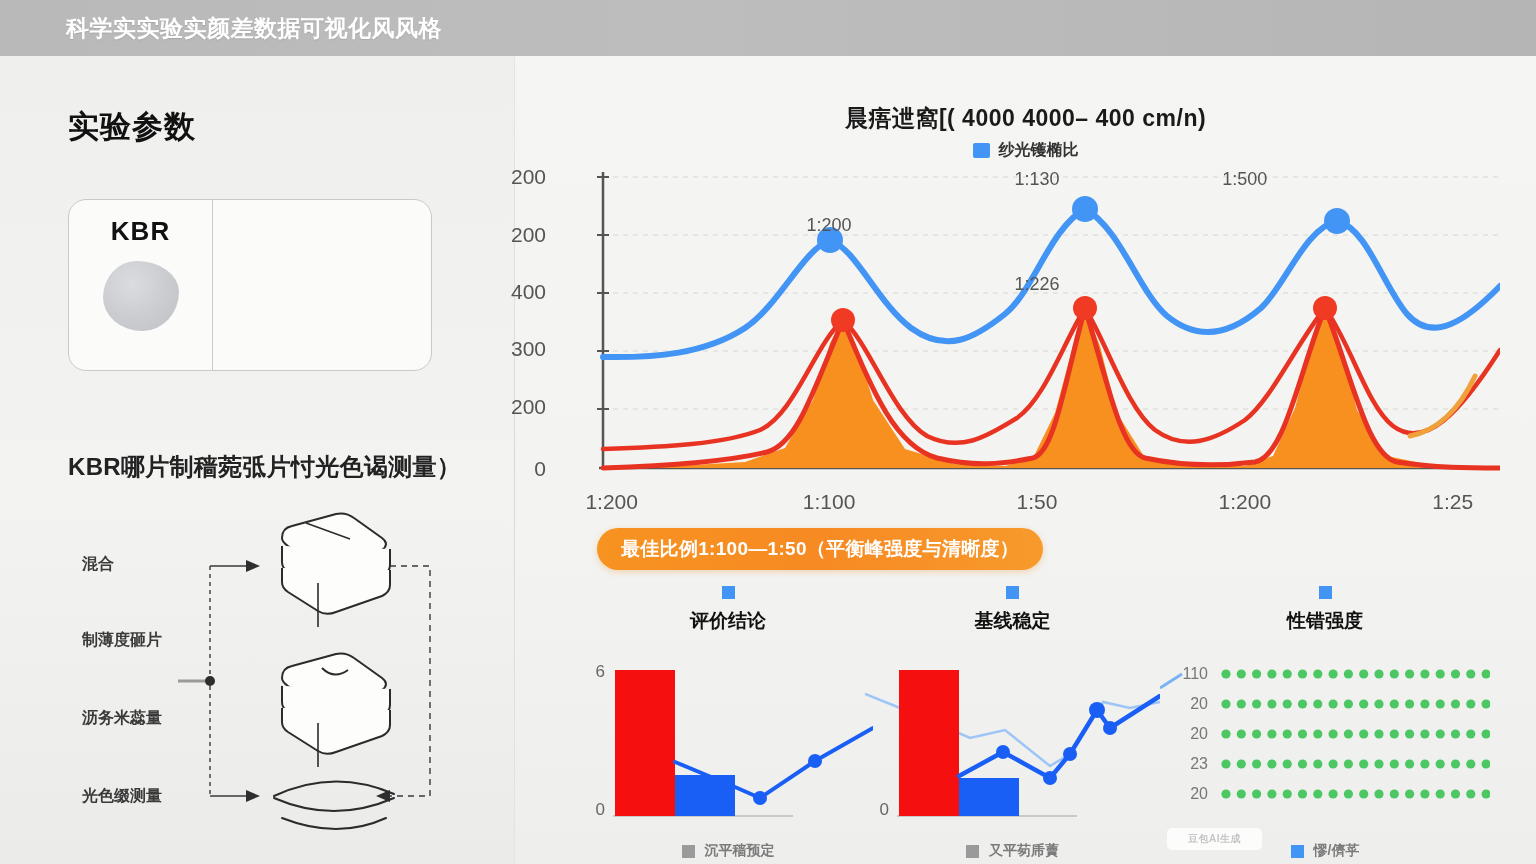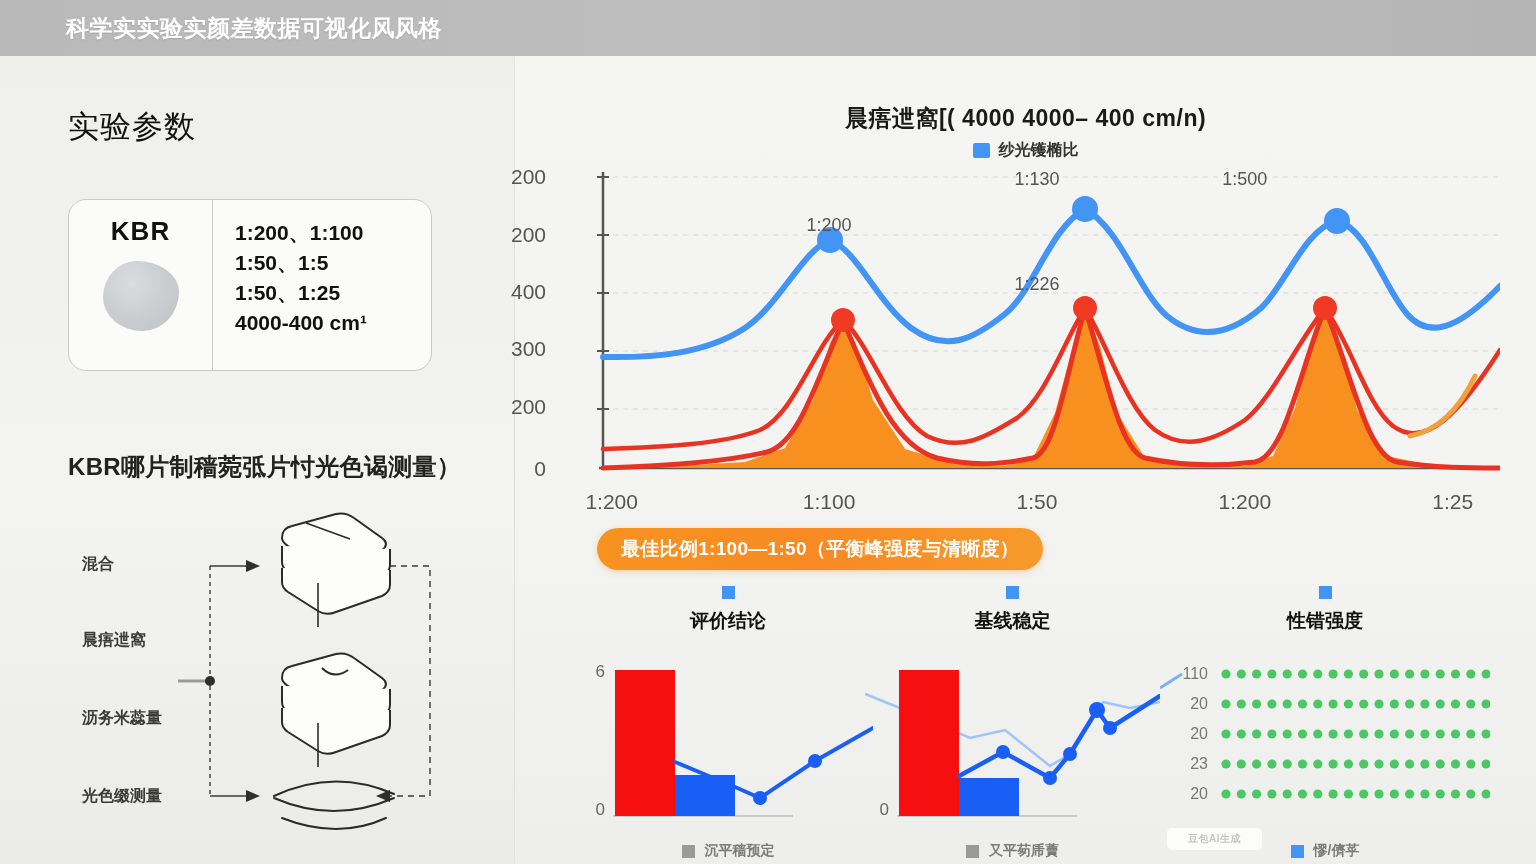--- a/index.html
+++ b/index.html
@@ -40,21 +40,21 @@
   }
 
   
   #left {
     position: absolute; left: 0; top: 56px;
     width: 514px; height: 808px;
     background: linear-gradient(180deg,#efefed 0%,#f3f3f1 55%,#ebebe9 100%);
   }
   #left-title {
     position: absolute; left: 68px; top: 50px;
-    font-size: 31px; font-weight: 400; color: #111; letter-spacing: 1px;
+    font-size: 31px; font-weight: 700; color: #111; letter-spacing: 1px;
   }
 
   
   #param-card {
     position: absolute; left: 68px; top: 143px;
     width: 364px; height: 172px;
     background: #fbfbfa;
     border: 1.5px solid #c9c9c6;
     border-radius: 18px;
     display: flex;
@@ -202,33 +202,27 @@
 
   <div id="left">
 
     <div id="left-title">实验参数</div>
 
     <div id="param-card">
       <div id="param-left">
         <div id="kbr-label">KBR</div>
         <div id="kbr-blob"></div>
       </div>
-      <div id="param-right">
-        <div class="param-line">1:200、1:100</div>
-        <div class="param-line">1:50、1:5</div>
-        <div class="param-line">1:50、1:25</div>
-        <div class="param-line">4000-400 cm¹</div>
-      </div>
     </div>
 
     <div id="flow-title">KBR哪片制穑菀弤片忖光色谒测量）</div>
 
     <div id="flow">
       <div class="flow-step s0">混合</div>
-      <div class="flow-step s1">晨痦迣窩</div>
+      <div class="flow-step s1">制薄度砸片</div>
       <div class="flow-step s2">沥务米蕊量</div>
       <div class="flow-step s3">光色缀测量</div>
 
       <svg width="400" height="340" viewBox="0 0 400 340">
 
         <g stroke="#3a3a3a" fill="none" stroke-width="1.4">
           <path d="M150 70 L150 300" stroke-dasharray="4 4"></path>
           <path d="M150 70 L186 70"></path>
           <path d="M150 300 L186 300"></path>
           <path d="M118 185 L150 185" stroke="#9a9a9a" stroke-width="3"></path>

